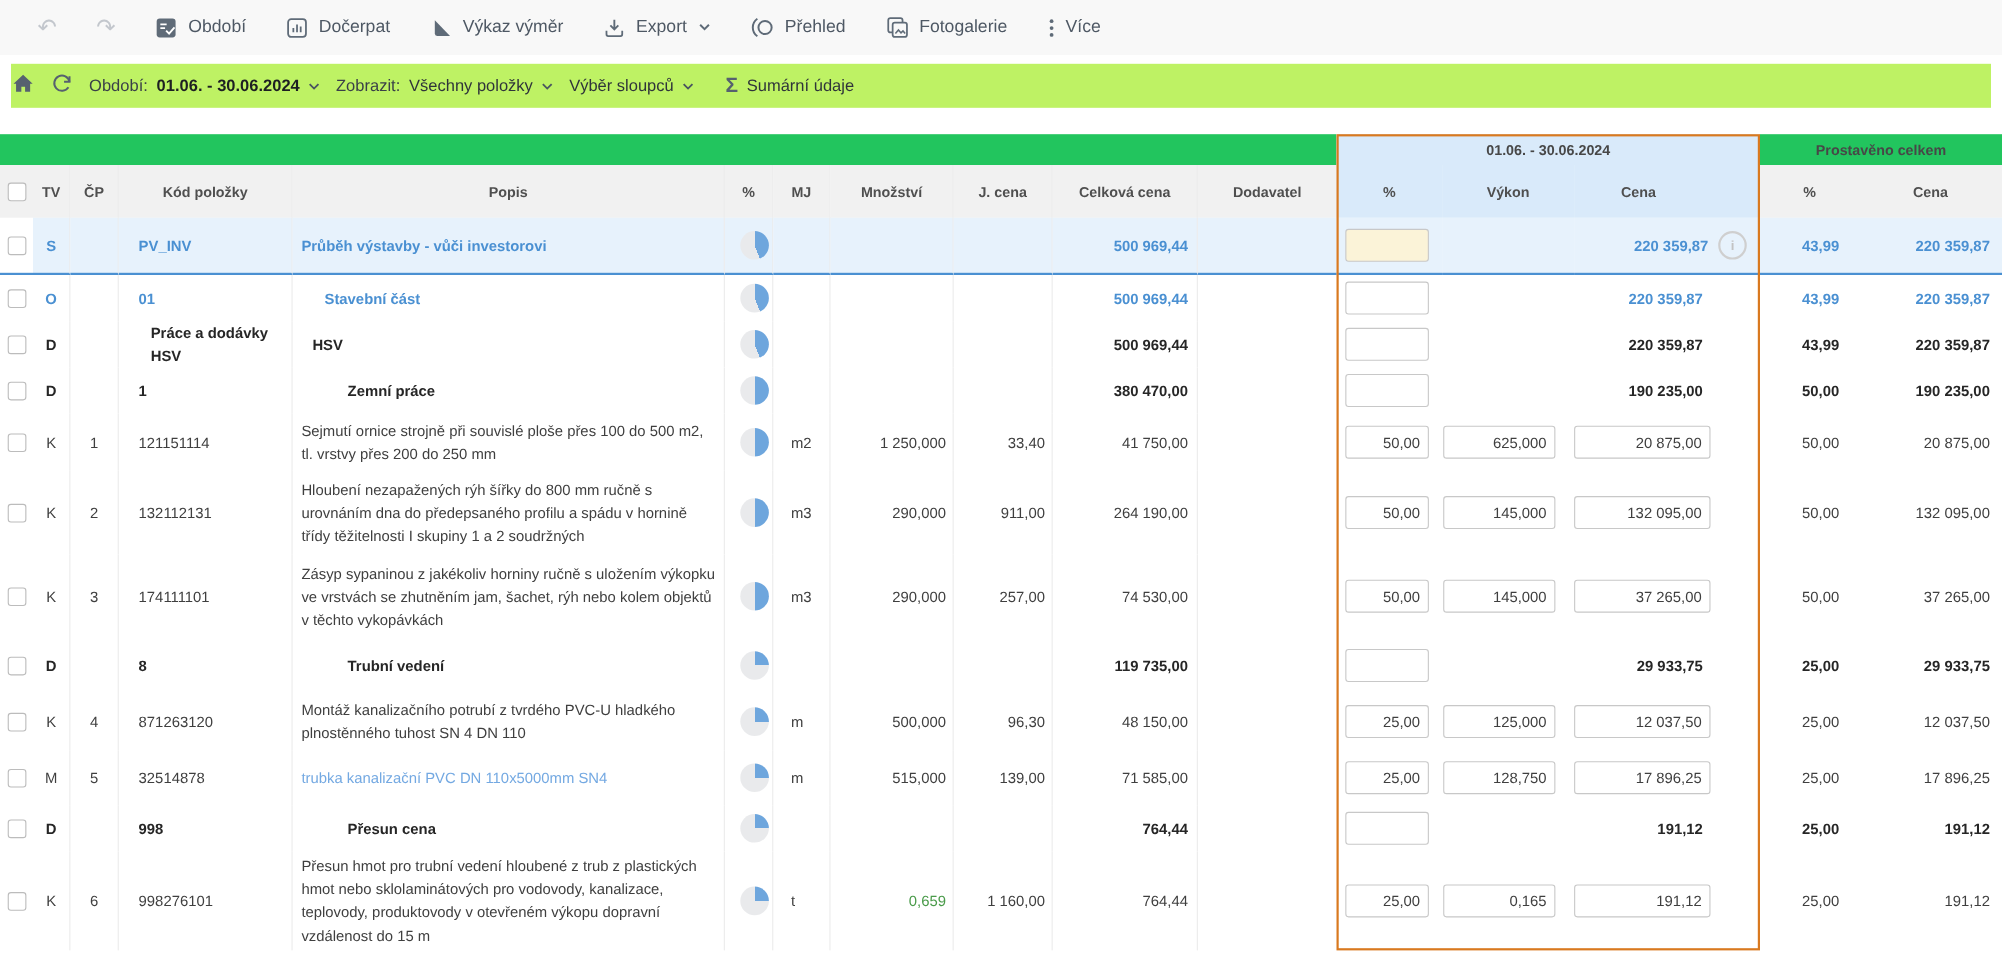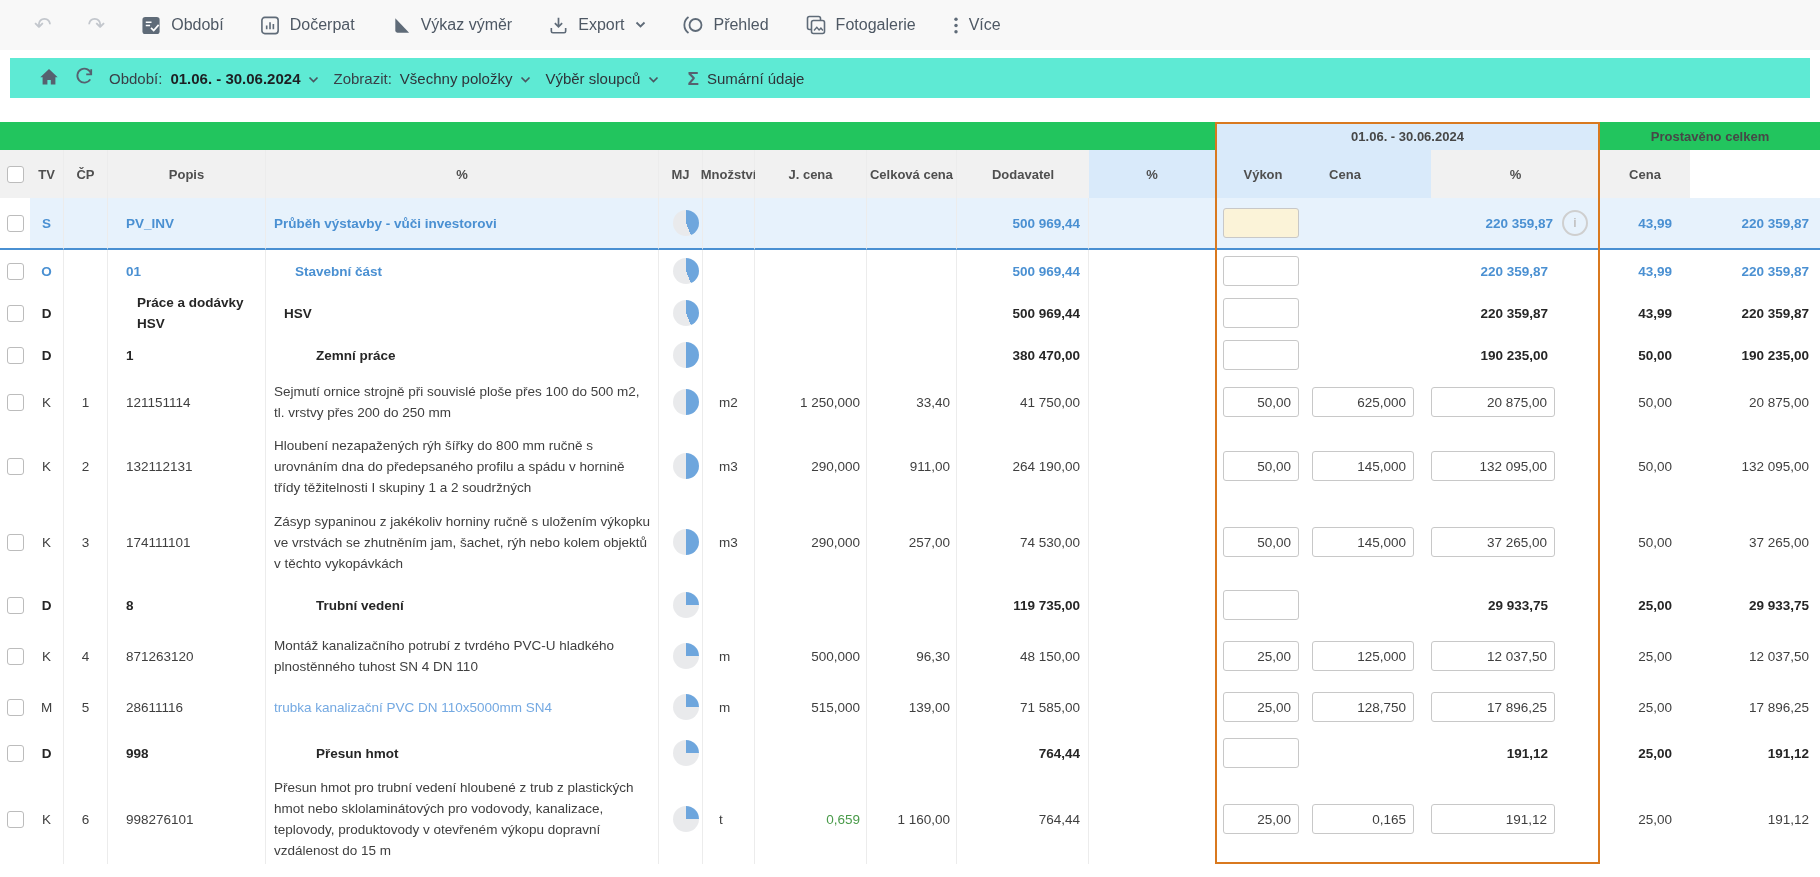--- a/index.html
+++ b/index.html
@@ -8,22 +8,22 @@
 
   
   .tb1{height:50px;background:#f8f8f8;display:flex;align-items:center;padding-left:34px;gap:36px;}
   .tbtn{display:flex;align-items:center;gap:9px;background:none;border:none;font-family:inherit;
         font-size:16px;color:#4e5864;cursor:pointer;padding:0;}
   .tbtn svg{display:block;}
   .uicon{font-size:21px;color:#c3c7cd;line-height:1;font-family:"DejaVu Sans",sans-serif;}
   .chev{margin-left:2px;}
 
   
-  .tb2{height:40px;background:#5eead4;margin:8px 10px 0 10px;display:flex;align-items:center;
-       padding-left:28px;gap:14px;font-size:15px;color:#2f343a;}
+  .tb2{height:40px;background:#bef264;margin:8px 10px 0 10px;display:flex;align-items:center;
+       gap:14px;font-size:15px;color:#2f343a;}
   .tb2 .grp{display:flex;align-items:center;gap:8px;cursor:pointer;}
   .tb2 .lbl{color:#3a4048;}
   .tb2 .val-b{font-weight:700;color:#1d1f22;}
   .sigma{font-size:19px;font-weight:700;color:#56616f;line-height:1;}
 
   
   .tablewrap{position:relative;margin-top:24px;}
   .grid16{display:grid;grid-template-columns:30px 34px 44px 158px 393px 44px 52px 112px 90px 132px 126px 96px 120px 169px 90px 130px;}
   .hgrid{grid-template-rows:28px 48px;}
   .ghcell{background:#22c55e;display:flex;align-items:center;justify-content:center;
@@ -218,20 +218,21 @@
 
       <div class="ghcell gh-left"></div>
       <div class="ghcell gh-period">01.06. - 30.06.2024</div>
       <div class="ghcell gh-prost">Prostavěno celkem</div>
 
       <div class="h c-sel">
           <span class="cb"></span>
         </div>
       <div class="h b-r">TV</div>
       <div class="h b-r">ČP</div>
+      <div class="h b-r">Kód položky</div>
       <div class="h b-r">Popis</div>
       <div class="h b-r">%</div>
       <div class="h b-r">MJ</div>
       <div class="h b-r">Množství</div>
       <div class="h b-r">J. cena</div>
       <div class="h b-r">Celková cena</div>
       <div class="h">Dodavatel</div>
       <div class="h bg-blue">%</div>
       <div class="h bg-blue">Výkon</div>
       <div class="h bg-blue hp52">Cena</div>
@@ -667,21 +668,21 @@
           <div class="cell c-sel">
             <span class="cb"></span>
           </div>
           <div class="cell c-tv b-r">
             <span class="v">M</span>
           </div>
           <div class="cell c-cp b-r">
             <span class="v">5</span>
           </div>
           <div class="cell c-code b-r">
-            <span class="v">28611116</span>
+            <span class="v">32514878</span>
           </div>
           <div class="cell c-desc ind-0 b-r">
             <span class="v">trubka kanalizační PVC DN 110x5000mm SN4</span>
           </div>
           <div class="cell c-pie b-r">
             <span class="pie" style="background: conic-gradient(rgb(110, 166, 221) 0deg, rgb(110, 166, 221) 25%, rgb(233, 234, 236) 25%, rgb(233, 234, 236) 100%);"></span>
           </div>
           <div class="cell c-mj b-r">
             <span class="v">m</span>
           </div>
@@ -718,21 +719,21 @@
           <div class="cell c-tv b-r">
             <span class="v">D</span>
           </div>
           <div class="cell c-cp b-r">
             <span class="v"></span>
           </div>
           <div class="cell c-code b-r">
             <span class="v">998</span>
           </div>
           <div class="cell c-desc ind-2 b-r">
-            <span class="v">Přesun hmot</span>
+            <span class="v">Přesun cena</span>
           </div>
           <div class="cell c-pie b-r">
             <span class="pie" style="background: conic-gradient(rgb(110, 166, 221) 0deg, rgb(110, 166, 221) 25%, rgb(233, 234, 236) 25%, rgb(233, 234, 236) 100%);"></span>
           </div>
           <div class="cell c-mj b-r">
             <span class="v"></span>
           </div>
           <div class="cell c-qty b-r">
             <span class="v"></span>
           </div>

